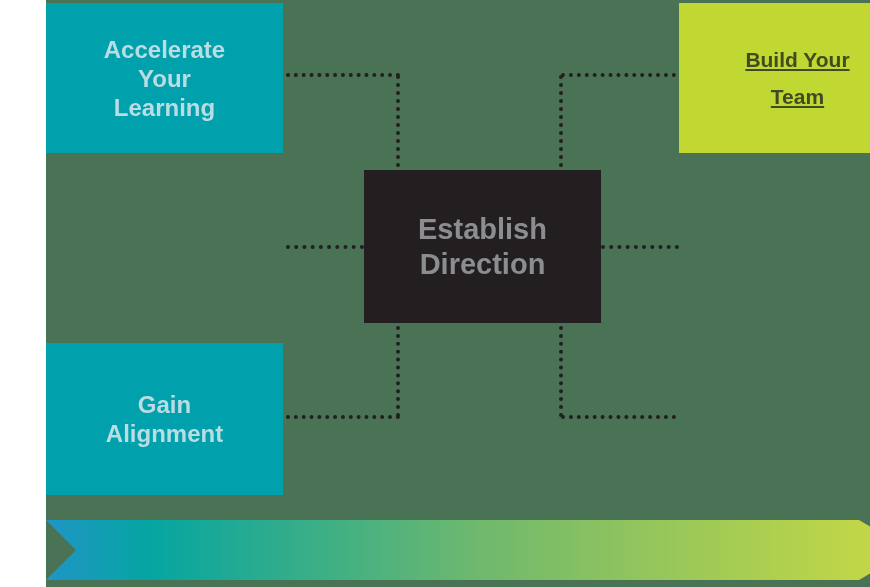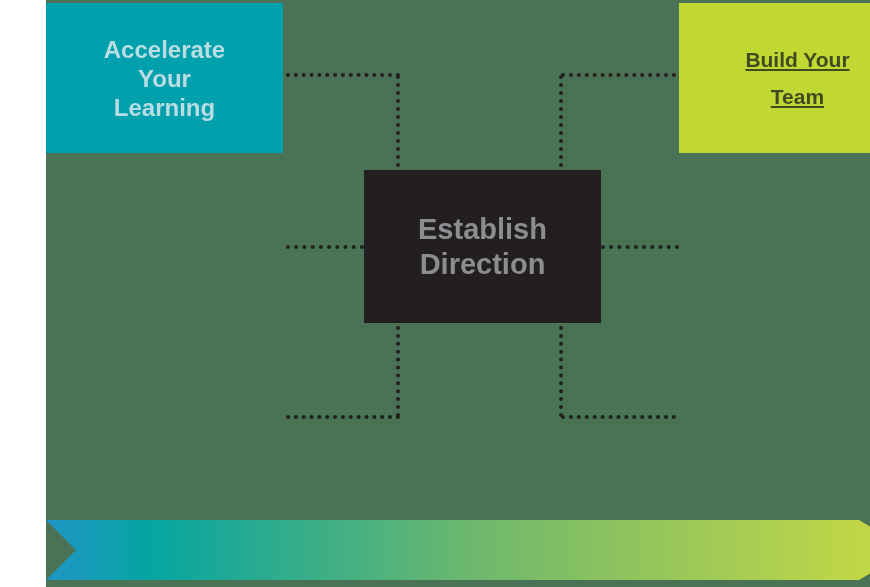--- a/index.html
+++ b/index.html
@@ -97,20 +97,22 @@
   }
 </style>
 </head>
 <body>
 
 <div class="canvas">
 
   <div class="box teal row1">Accelerate
 Your
 Learning</div>
+  <div class="box teal row3">Gain
+Alignment</div>
 
   <div class="box center-box">Establish
 Direction</div>
 
   <div class="box green row1">Build Your
 Team</div>
 
   <div class="conn-h c-tl-h"></div>
   <div class="conn-v c-tl-v"></div>
   <div class="conn-h c-tr-h"></div>

